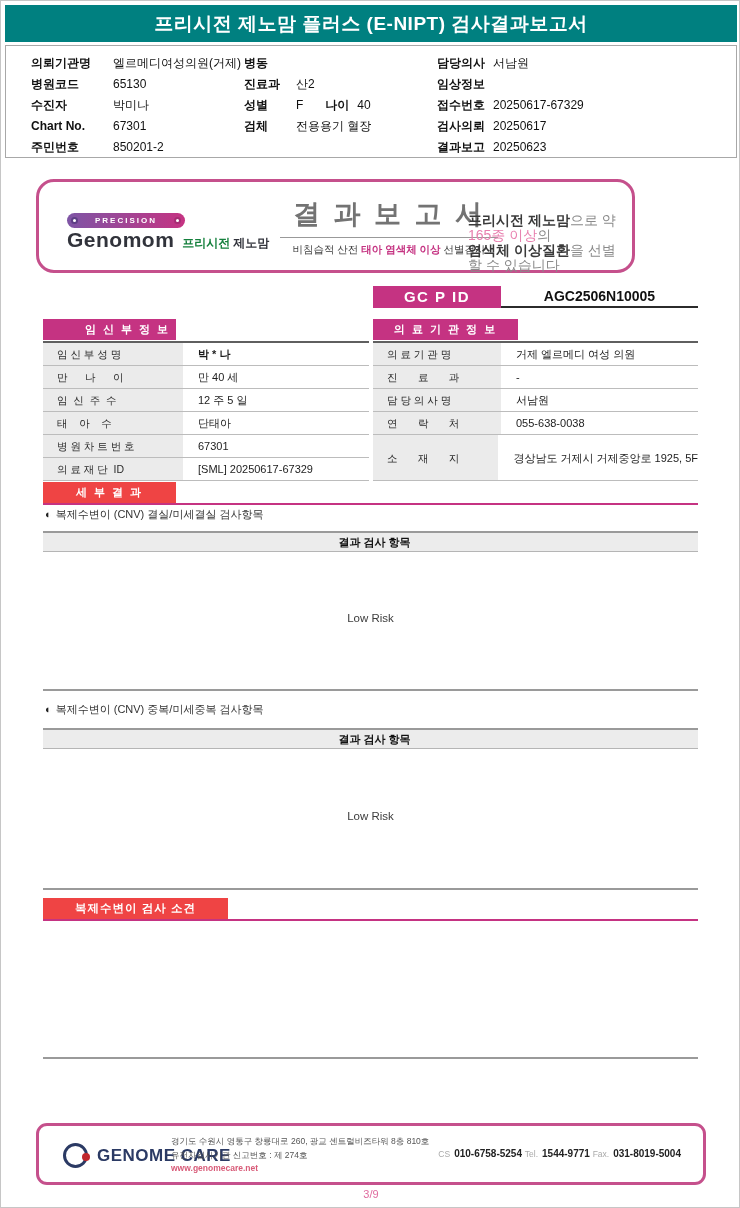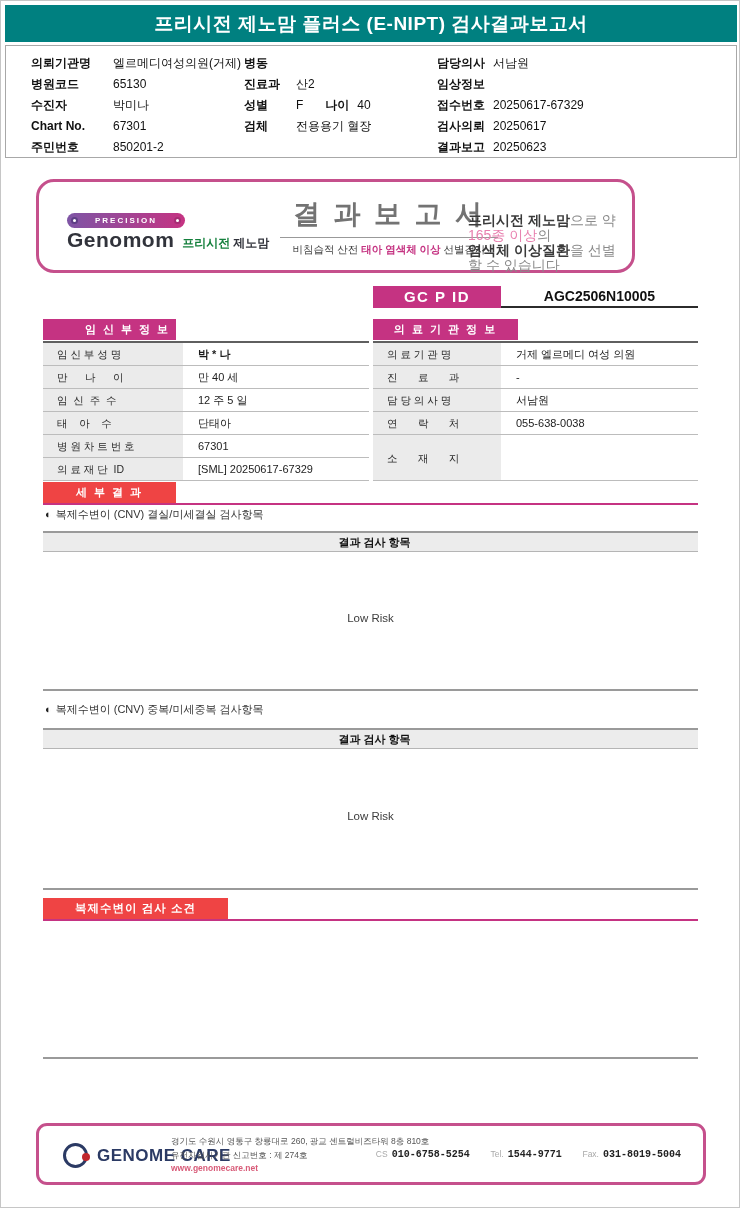--- a/index.html
+++ b/index.html
@@ -92,22 +92,22 @@
 
   
   .fcard { position:absolute; left:35px; top:1122px; width:670px; height:62px; border:3px solid #c5508c; border-radius:11px; background:#fff; }
   .flogo { position:absolute; left:24px; top:17px; display:flex; align-items:center; }
   .gmark { position:relative; width:25px; height:25px; border:3.5px solid #2b3a64; border-radius:50%; }
   .gmark .reddot { position:absolute; right:-5px; top:7px; width:8px; height:8px; border-radius:50%; background:#c0272d; }
   .flogo .ftext { margin-left:9px; font-size:17px; font-weight:bold; color:#2b3a64; letter-spacing:0.5px; white-space:nowrap; }
   .faddr { position:absolute; left:132px; top:9px; font-size:8.5px; color:#555; line-height:13.5px; white-space:nowrap; }
   .faddr .web { color:#d85b78; font-weight:bold; }
   .fcontacts { position:absolute; right:22px; top:22px; font-size:10px; white-space:nowrap; }
-  .fcontacts .cl { color:#a9a9a9; font-size:8.5px; margin-left:18px; }
-  .fcontacts .cv { color:#222; font-weight:bold; margin-left:4px;font-family:Liberation Mono, monospace; }
+  .fcontacts .cl { color:#a9a9a9; font-size:8.5px; }
+  .fcontacts .cv { color:#222; font-weight:bold; margin-left:4px; }
   .fcontacts .cl:first-child { margin-left:1px; }
 
   .pagenum { position:absolute; left:0; top:1187px; width:740px; text-align:center; font-size:11px; color:#e06b9f; }
 </style>
 </head>
 <body>
 
 <div class="page">
 
   <div class="banner">프리시전 제노맘 플러스 (E-NIPT) 검사결과보고서</div>
@@ -204,20 +204,21 @@
       <div class="trow">
           <div class="lbl">담 당 의 사 명</div>
           <div class="val">서남원</div>
         </div>
       <div class="trow">
           <div class="lbl">연       락       처</div>
           <div class="val">055-638-0038</div>
         </div>
       <div class="trow tall">
           <div class="lbl">소       재       지</div>
+          <div class="val">경상남도 거제시 거제중앙로 1925, 5F</div>
         </div>
     </div>
   </div>
 
   <div class="sechead detail">
     <div class="secbox">세 부 결 과</div>
   </div>
 
   <div class="cnvline cnv1">
     <span class="halficon">◐</span><span>복제수변이 (CNV) 결실/미세결실 검사항목</span>
@@ -253,14 +254,15 @@
       <div>유전자검사기관 신고번호 : 제 274호</div>
       <div class="web">www.genomecare.net</div>
     </div>
     <div class="fcontacts">
       <span class="cl">CS</span><span class="cv">010-6758-5254</span>
       <span class="cl">Tel.</span><span class="cv">1544-9771</span>
       <span class="cl">Fax.</span><span class="cv">031-8019-5004</span>
     </div>
   </div>
 
+  <div class="pagenum">3/9</div>
 
 </div>
 
 </body></html>

